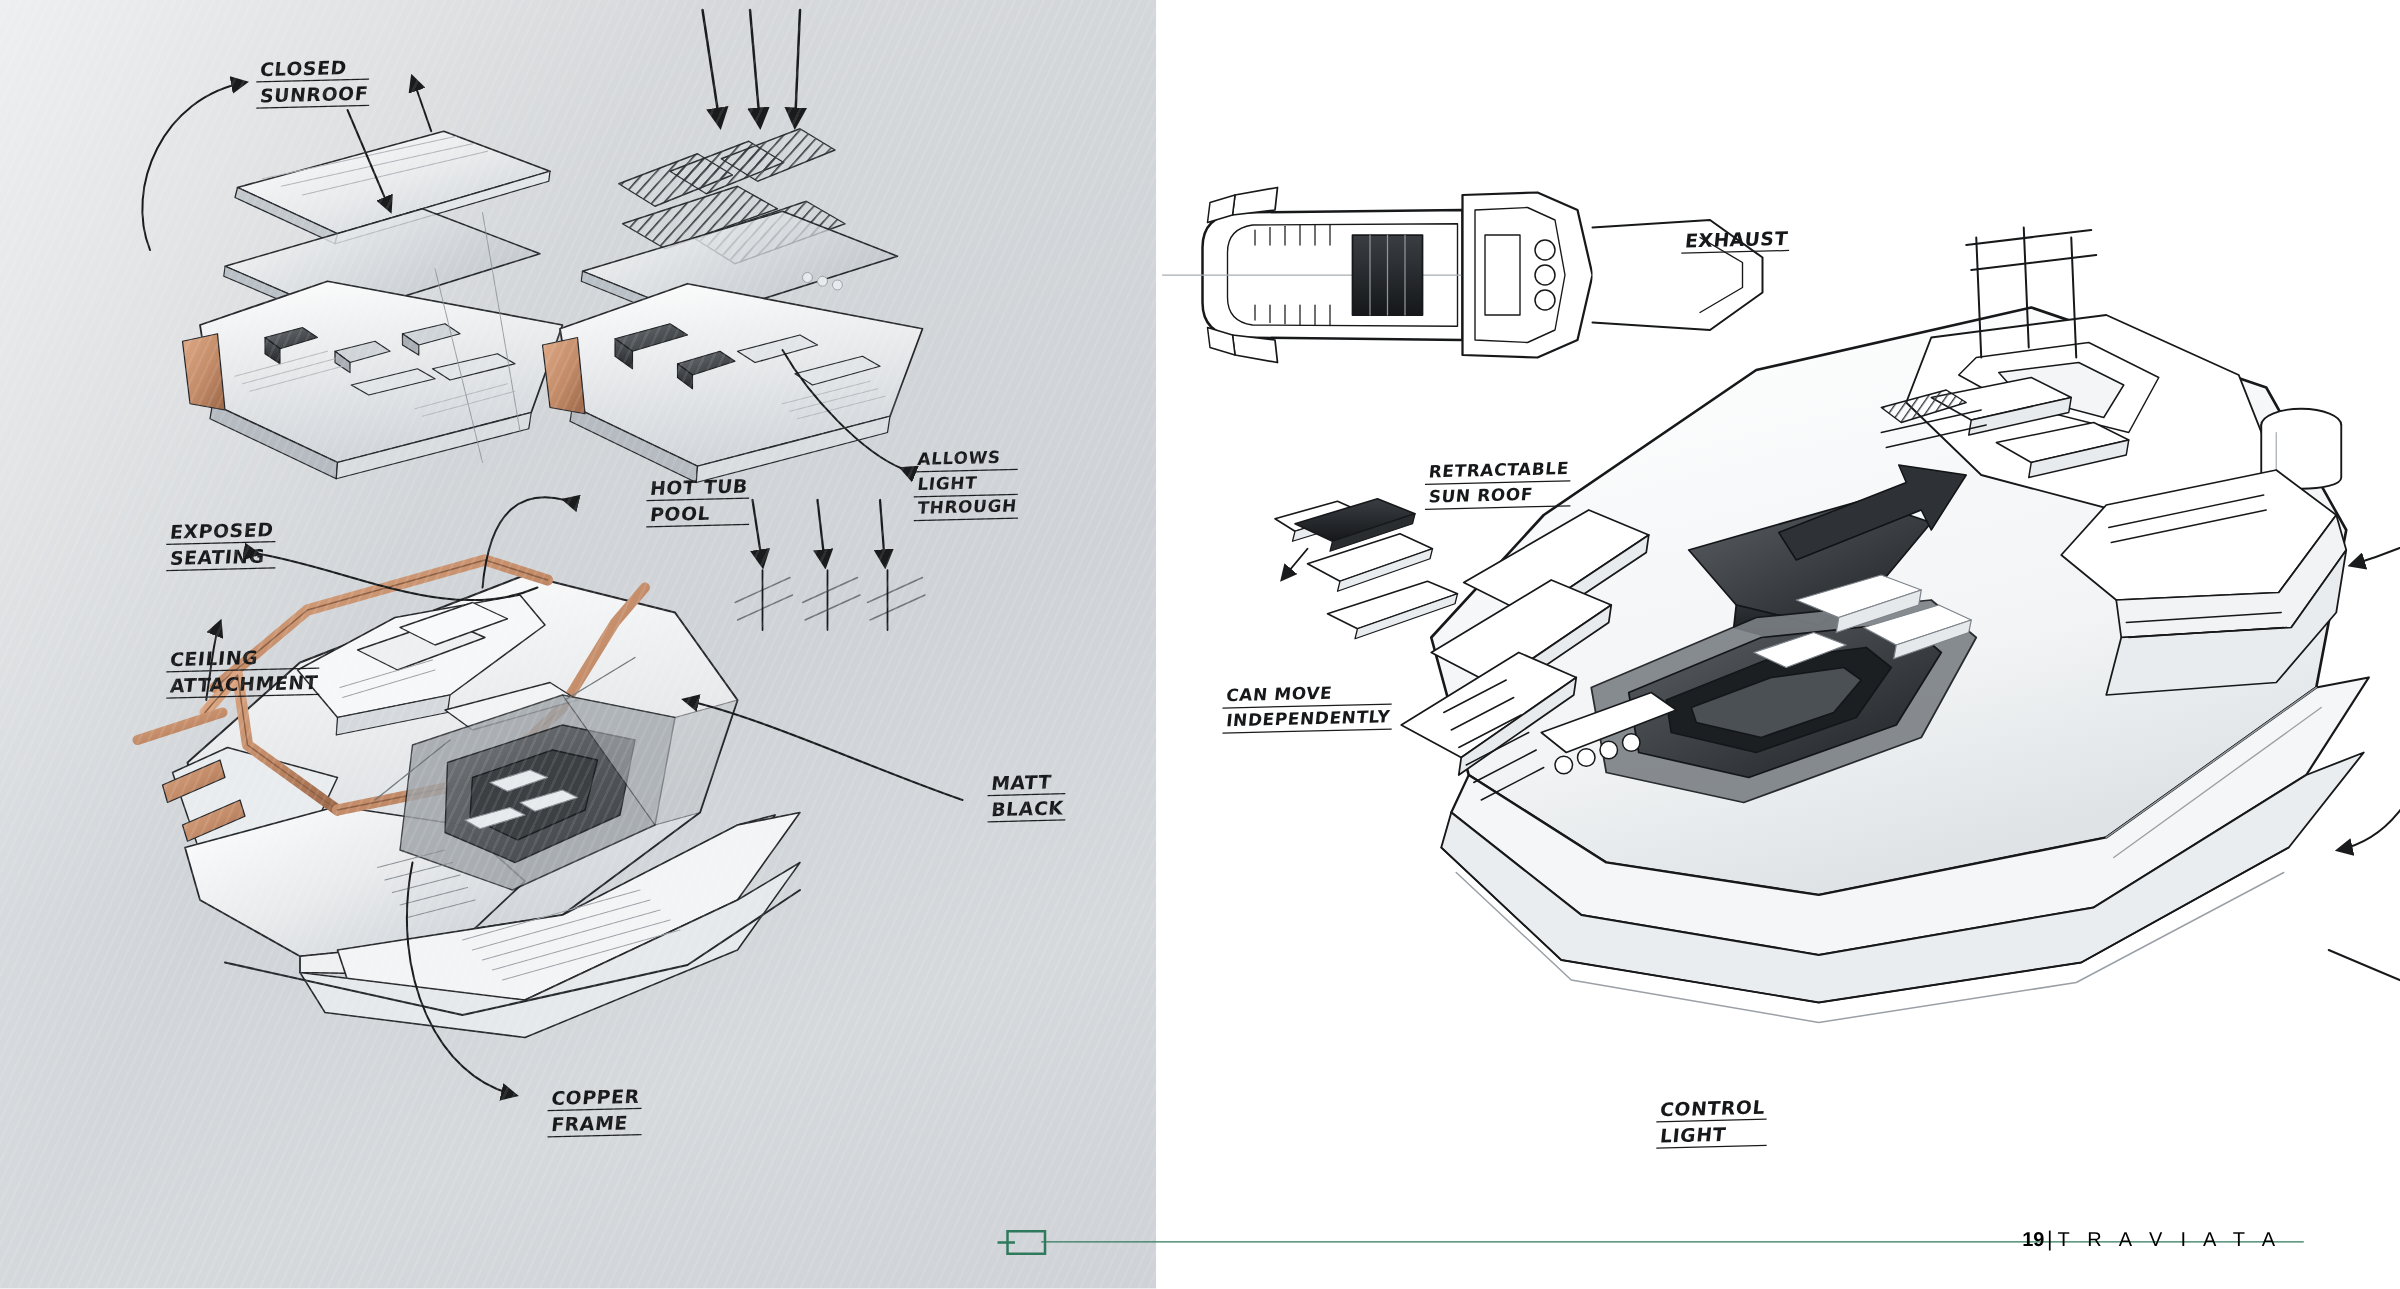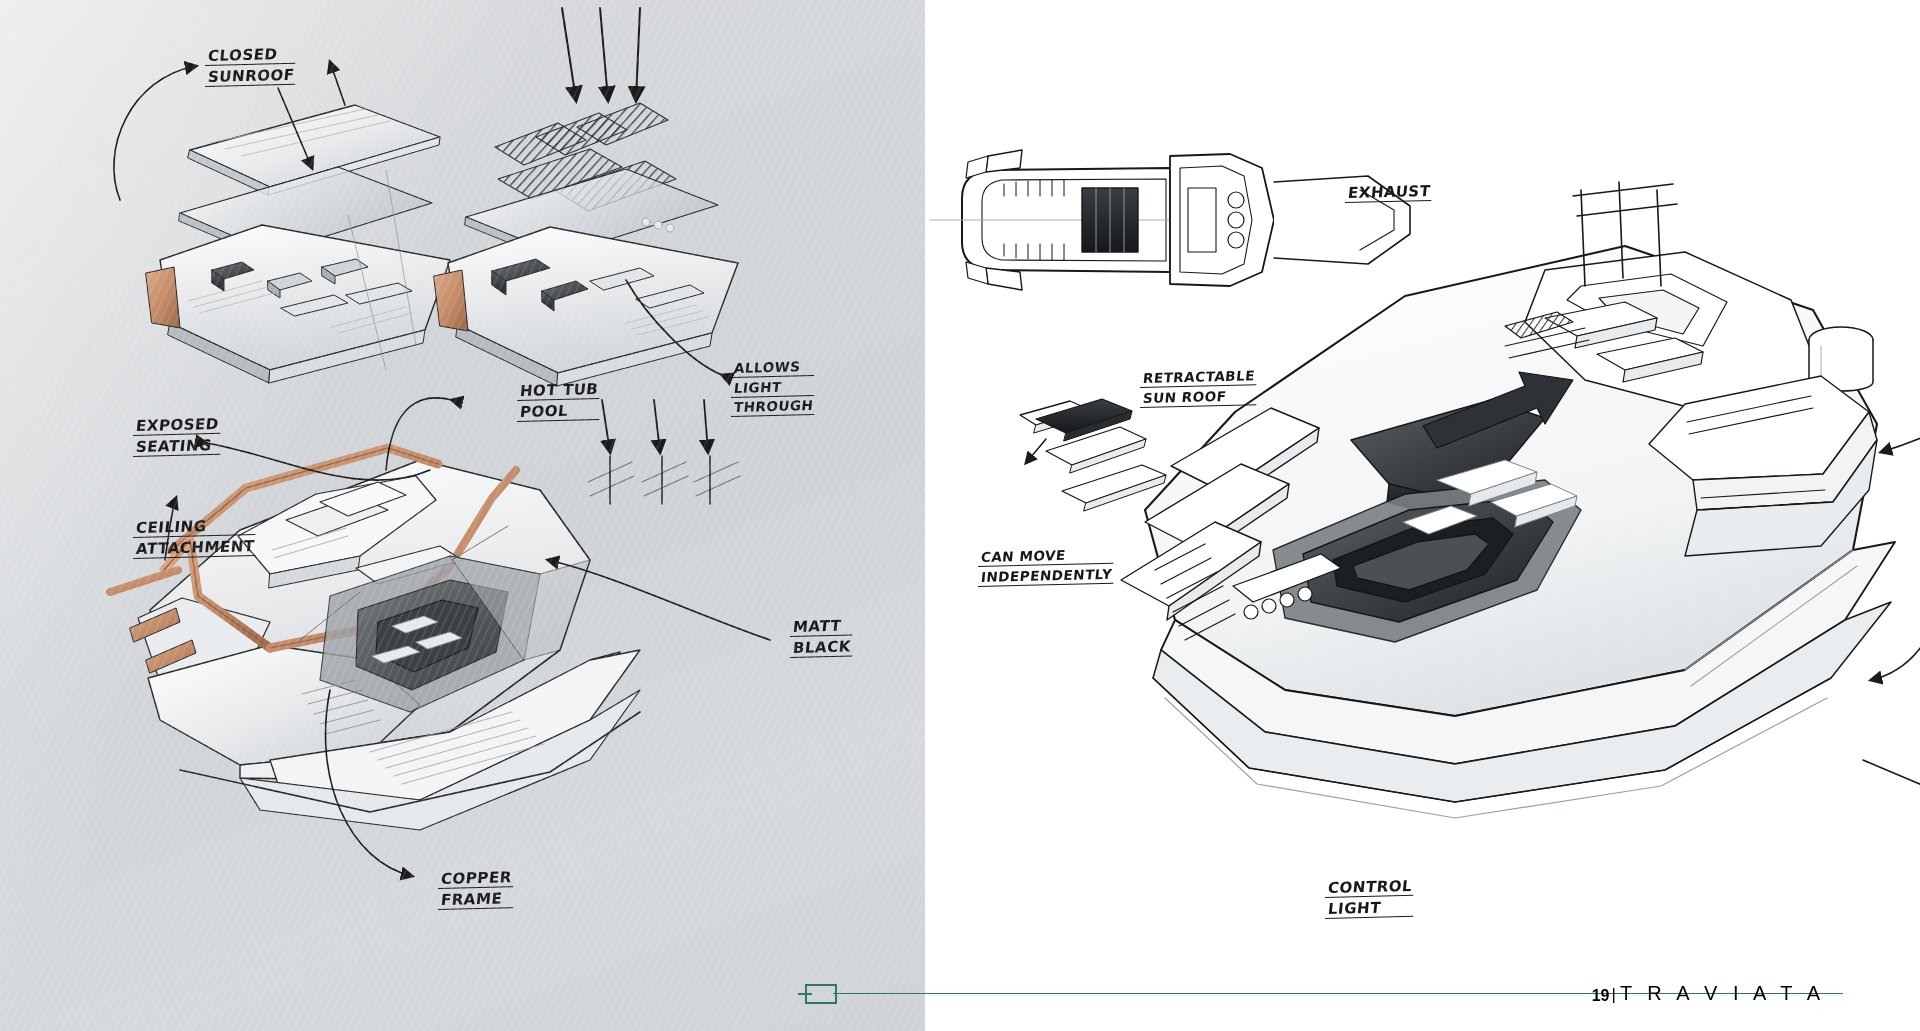--- a/index.html
+++ b/index.html
@@ -64,21 +64,21 @@
   }
   .footer-brand{
     position:absolute;right:95px;top:982px;
     color:#000000;font-size:17px;font-weight:700;
     font-family:"Liberation Sans",sans-serif;
     letter-spacing:0;
     display:flex;align-items:flex-end;gap:0;
   }
   .footer-brand .pageno{font-size:16px;font-weight:700;}
   .footer-brand .bar{margin:0 4px 0 2px;font-weight:400;}
-  .footer-brand .word{letter-spacing:5px;font-weight:400;font-size:20px;}
+  .footer-brand .word{letter-spacing:5px;font-weight:400;font-size:16px;}
 </style>
 </head>
 <body>
 
 <div id="page">
 
   <div class="panel-left">
     <svg class="sketch" viewBox="0 0 925 1031">
       <defs>
         <linearGradient id="gMetal" x1="0" y1="0" x2="1" y2="1">

